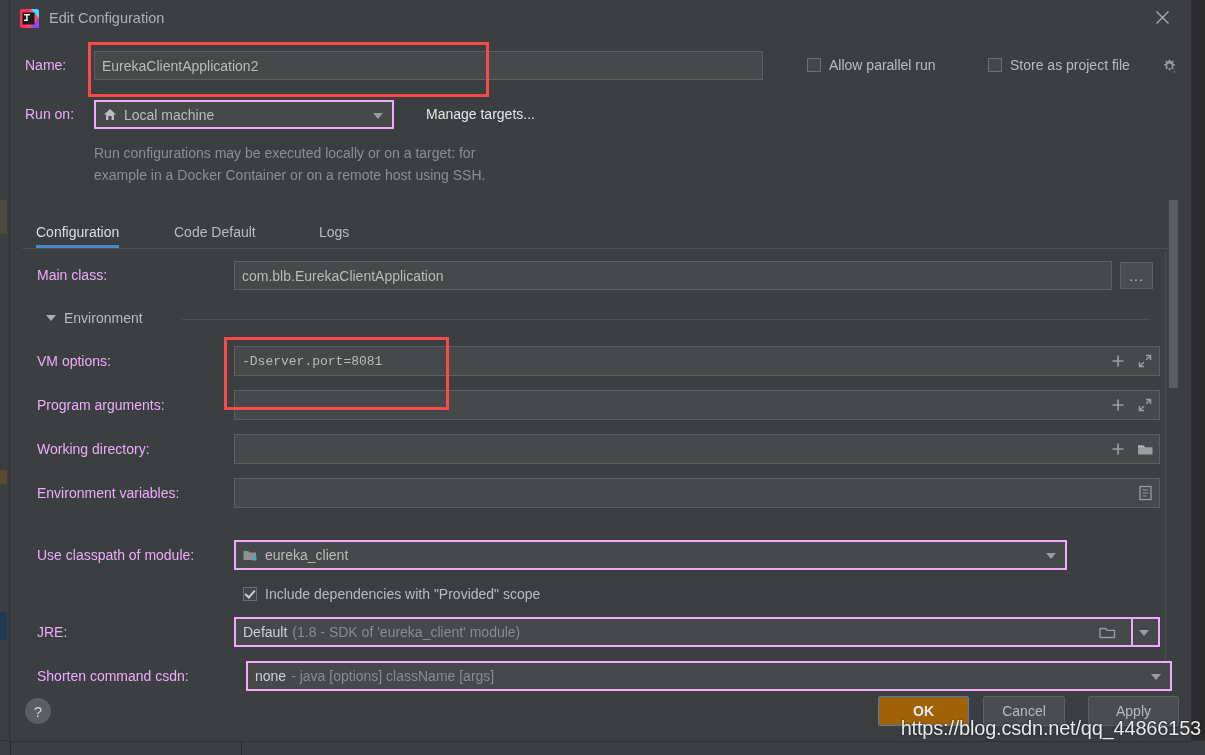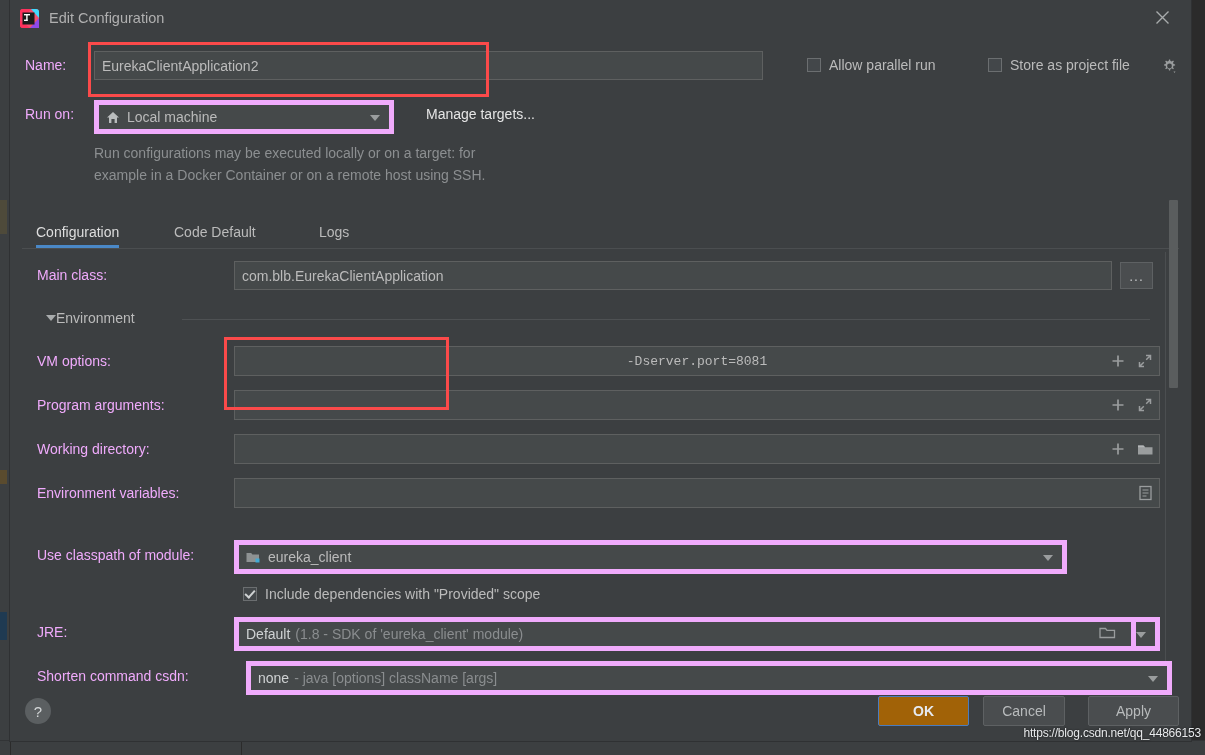--- a/index.html
+++ b/index.html
@@ -132,21 +132,21 @@
     font-size: 14px;
     white-space: nowrap;
     overflow: hidden;
     cursor: text;
   }
 
   
   .combo {
     position: absolute;
     background: #45494a;
-    border: 5px solid #f0abfc;
+    border: 2px solid #f0abfc;
     box-sizing: border-box;
     display: flex;
     align-items: center;
     padding: 12px 7px;
     color: #bbbbbb;
     font-size: 14px;
     white-space: nowrap;
     cursor: default;
   }
   .combo .arrow {
@@ -230,20 +230,21 @@
     left: 0; right: 0; bottom: -1px;
     height: 3px;
     background: #4a88c7;
   }
 
   
   .section-title {
     position: absolute;
     display: flex;
     align-items: center;
+    gap: 8px;
     color: #bbbbbb;
     font-size: 14px;
     cursor: pointer;
   }
   .tri {
     width: 0; height: 0;
     border-left: 5px solid transparent;
     border-right: 5px solid transparent;
     border-top: 6px solid #a9acad;
   }
@@ -352,21 +353,21 @@
     border: 3px solid #fb4a4a;
     box-sizing: border-box;
     pointer-events: none;
   }
 
   
   .watermark {
     position: absolute;
     right: 4px; bottom: 15px;
     color: #e8eaec;
-    font-size: 12px;
+    font-size: 20px;
     font-family: "Liberation Sans", sans-serif;
     letter-spacing: -0.2px;
     text-shadow: 0 0 2px rgba(0,0,0,.8);
     white-space: nowrap;
   }
   .monotext { font-family: "Liberation Mono", monospace; font-size: 13px; }
 </style>
 </head>
 <body>
 
@@ -469,21 +470,21 @@
   <div class="tfield" style="left:224px; top:261px; width:878px; height:29px;">com.blb.EurekaClientApplication</div>
   <div class="dots-btn" style="left:1110px; top:262px;">...</div>
 
   <div class="section-title" style="left:36px; top:310px;">
     <span class="tri"></span>
     <span>Environment</span>
   </div>
   <div class="section-rule" style="left:172px; top:319px; width:968px;"></div>
 
   <span class="lbl" style="left:27px; top:353px;">VM options:</span>
-  <div class="tfield" style="left:224px; top:346px; width:926px; height:30px;justify-content:center;">
+  <div class="tfield" style="left:224px; top:346px; width:926px; height:30px;">
     <span class="monotext">-Dserver.port=8081</span>
   </div>
   <span class="fbtn" style="left:1097px; top:350px;">
     <svg width="16" height="16" viewBox="0 0 16 16">
       <path d="M8 2.5 L8 13.5 M2.5 8 L13.5 8" stroke="#9a9d9e" stroke-width="1.7"></path>
     </svg>
   </span>
   <span class="fbtn" style="left:1124px; top:350px;">
     <svg width="16" height="16" viewBox="0 0 16 16">
       <path d="M9 2.5 L13.5 2.5 L13.5 7 M13.5 2.5 L9.2 6.8" stroke="#9a9d9e" stroke-width="1.5" fill="none"></path>

